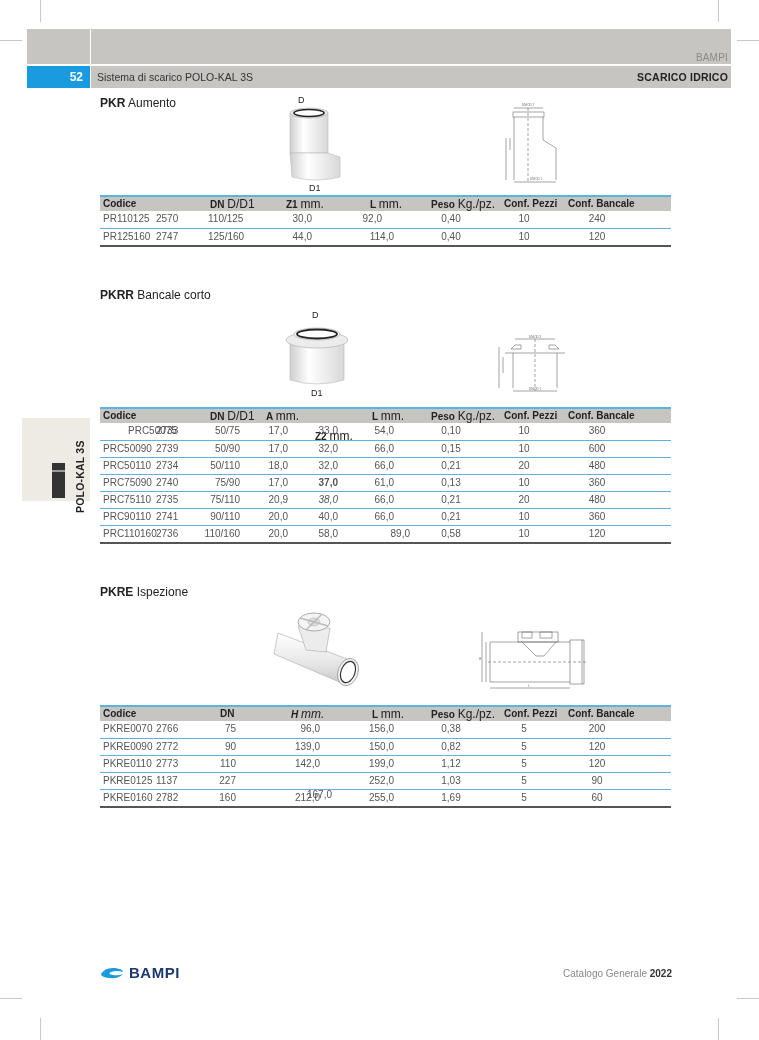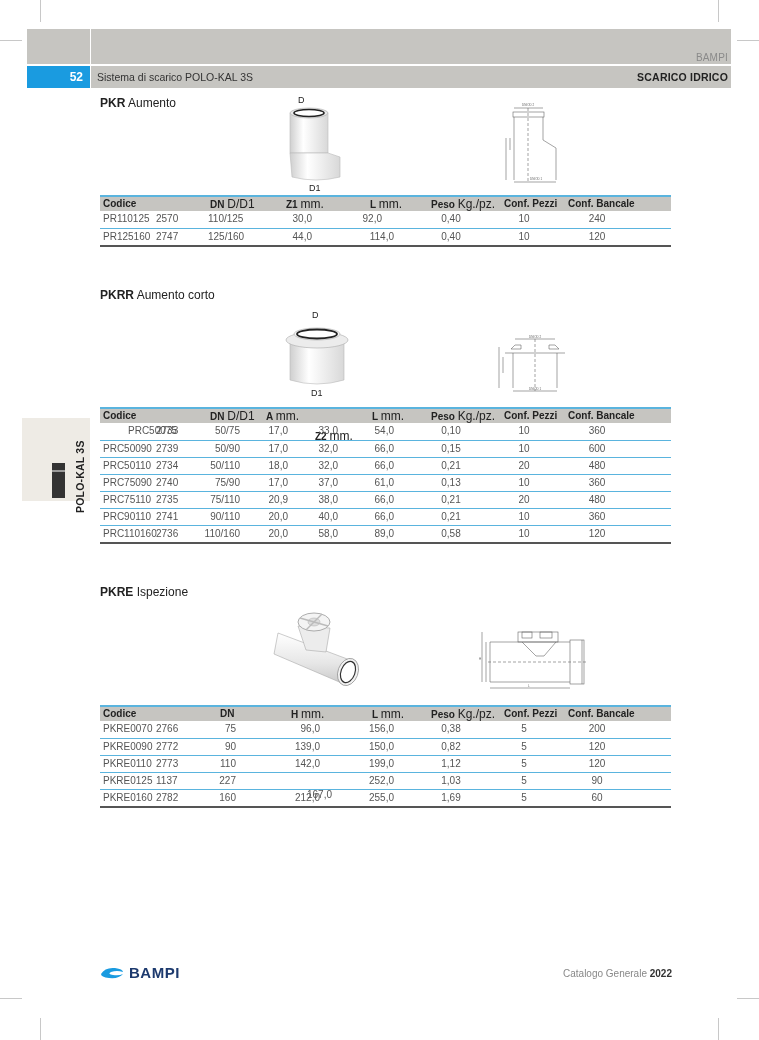--- a/index.html
+++ b/index.html
@@ -154,21 +154,21 @@
       <span class="cell c" style="left:336px;width:30px;">0,40</span>
       <span class="cell c" style="left:412px;width:24px;">10</span>
       <span class="cell c" style="left:484px;width:26px;">120</span>
     </div>
   </div>
   <div class="bottom-rule"></div>
 </div>
 
 <div class="sec-title" style="top:288px;">
   <b>PKRR</b>
-  <span>Aumento corto</span>
+  <span>Bancale corto</span>
 </div>
 <div class="lbl" style="left:312px;top:310px;">D</div>
 <svg class="pimg" style="left:282px;top:320px;" width="70" height="68">
   <defs>
     <linearGradient id="g2" x1="0" x2="1">
       <stop offset="0" stop-color="#cfcfcf"></stop>
         <stop offset="0.35" stop-color="#ffffff"></stop>
         <stop offset="1" stop-color="#d8d8d8"></stop>
     </linearGradient>
   </defs>
@@ -240,32 +240,32 @@
         <span class="cell r" style="left:262px;width:32px;">66,0</span>
         <span class="cell c" style="left:336px;width:30px;">0,21</span>
         <span class="cell c" style="left:412px;width:24px;">20</span>
         <span class="cell c" style="left:484px;width:26px;">480</span>
       </div>
       <div class="row">
         <span class="cell" style="left:3px;">PRC75090</span>
         <span class="cell" style="left:56px;">2740</span>
         <span class="cell r" style="left:96px;width:44px;">75/90</span>
         <span class="cell r" style="left:160px;width:28px;">17,0</span>
-        <span class="cell r" style="left:208px;width:30px;">37,0</span>
+        <span class="cell r" style="left:208px;width:30px;font-weight:bold;">37,0</span>
         <span class="cell r" style="left:262px;width:32px;">61,0</span>
         <span class="cell c" style="left:336px;width:30px;">0,13</span>
         <span class="cell c" style="left:412px;width:24px;">10</span>
         <span class="cell c" style="left:484px;width:26px;">360</span>
       </div>
       <div class="row">
         <span class="cell" style="left:3px;">PRC75110</span>
         <span class="cell" style="left:56px;">2735</span>
         <span class="cell r" style="left:96px;width:44px;">75/110</span>
         <span class="cell r" style="left:160px;width:28px;">20,9</span>
-        <span class="cell r" style="left:208px;width:30px;">38,0</span>
+        <span class="cell r" style="left:208px;width:30px;font-style:italic;">38,0</span>
         <span class="cell r" style="left:262px;width:32px;">66,0</span>
         <span class="cell c" style="left:336px;width:30px;">0,21</span>
         <span class="cell c" style="left:412px;width:24px;">20</span>
         <span class="cell c" style="left:484px;width:26px;">480</span>
       </div>
       <div class="row">
         <span class="cell" style="left:3px;">PRC90110</span>
         <span class="cell" style="left:56px;">2741</span>
         <span class="cell r" style="left:96px;width:44px;">90/110</span>
         <span class="cell r" style="left:160px;width:28px;">20,0</span>
@@ -274,21 +274,21 @@
         <span class="cell c" style="left:336px;width:30px;">0,21</span>
         <span class="cell c" style="left:412px;width:24px;">10</span>
         <span class="cell c" style="left:484px;width:26px;">360</span>
       </div>
       <div class="row">
         <span class="cell" style="left:3px;">PRC110160</span>
         <span class="cell" style="left:56px;">2736</span>
         <span class="cell r" style="left:96px;width:44px;">110/160</span>
         <span class="cell r" style="left:160px;width:28px;">20,0</span>
         <span class="cell r" style="left:208px;width:30px;">58,0</span>
-        <span class="cell r" style="left:262px;width:32px;">89,0</span>
+        <span class="cell r" style="left:278px;width:32px;">89,0</span>
         <span class="cell c" style="left:336px;width:30px;">0,58</span>
         <span class="cell c" style="left:412px;width:24px;">10</span>
         <span class="cell c" style="left:484px;width:26px;">120</span>
       </div>
     </div>
   <div class="bottom-rule"></div>
 </div>
 
 <div class="sec-title" style="top:585px;">
   <b>PKRE</b>
@@ -330,21 +330,21 @@
   </g>
   <text x="1" y="30" font-size="3" fill="#666">H</text>
   <text x="50" y="57" font-size="3" fill="#666">L</text>
 </svg>
 
 <div class="tbl" style="top:705px;">
   <div class="top-rule"></div>
   <div class="head">
     <span class="cell" style="left:3px;"><span>Codice</span></span>
     <span class="cell" style="left:120px;"><span>DN</span></span>
-    <span class="cell" style="left:191px;"><span>H</span> <small>mm.</small></span>
+    <span class="cell" style="left:191px;font-style:italic;"><span>H</span> <small>mm.</small></span>
     <span class="cell" style="left:272px;"><span>L</span> <small>mm.</small></span>
     <span class="cell" style="left:331px;"><span>Peso</span> <small>Kg./pz.</small></span>
     <span class="cell" style="left:404px;">Conf. Pezzi</span>
     <span class="cell" style="left:468px;">Conf. Bancale</span>
   </div>
   <div id="pkre-body">
       <div class="row">
         <span class="cell" style="left:3px;">PKRE0070</span>
         <span class="cell" style="left:56px;">2766</span>
         <span class="cell r" style="left:104px;width:32px;">75</span>

